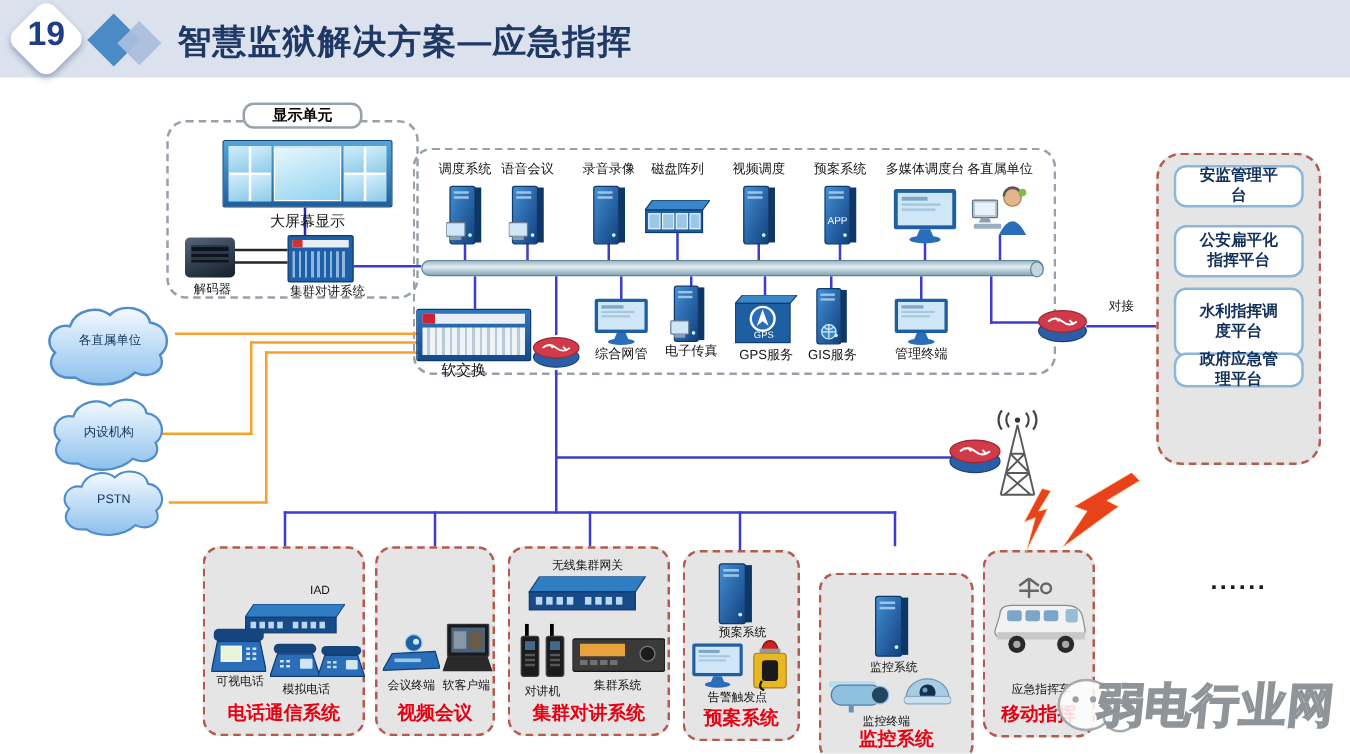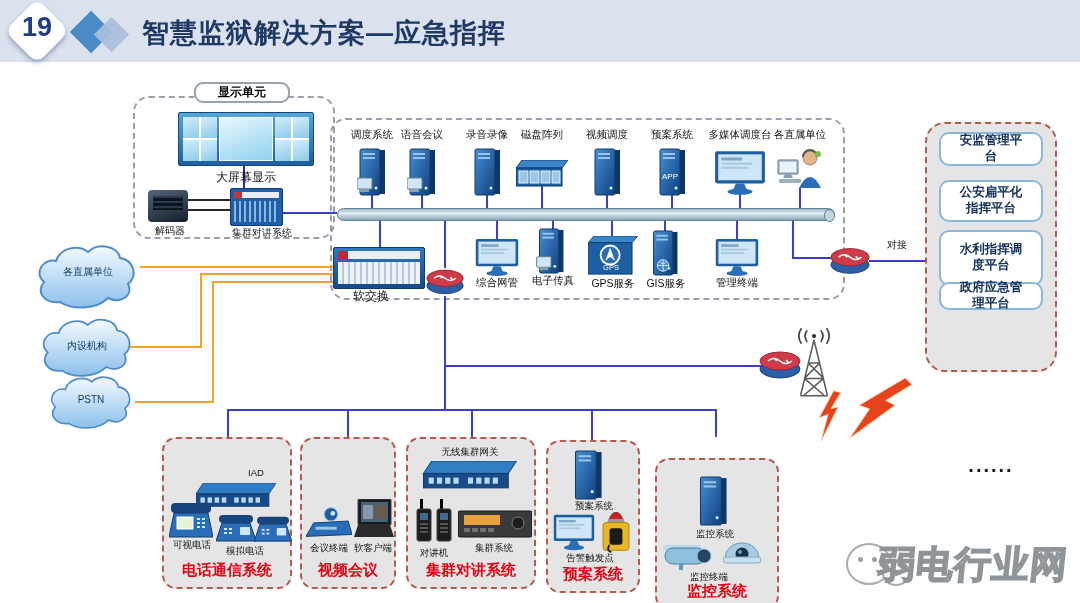--- a/index.html
+++ b/index.html
@@ -511,20 +511,27 @@
     <svg class="icon" style="left:6px;top:82px" width="52" height="30">
         <use href="#bullet"></use>
       </svg>
     <svg class="icon" style="left:66px;top:80px" width="38" height="30">
         <use href="#dome"></use>
       </svg>
     <div class="lbl s" style="left:52px;top:111px">监控终端</div>
     <div class="rtitle">监控系统</div>
   </div>
 
+  <div class="rdash" style="left:786px;top:440px;width:90px;height:150px">
+    <svg class="icon" style="left:6px;top:18px" width="78" height="70">
+        <use href="#van"></use>
+      </svg>
+    <div class="lbl s" style="left:45px;top:103px">应急指挥车</div>
+    <div class="rtitle">移动指挥</div>
+  </div>
 
 
   <div class="wmbub" style="left:846px;top:543px;width:46px;height:42px"></div>
   <div class="wmbub" style="left:882px;top:560px;width:28px;height:26px"></div>
   <div class="wmdot" style="left:858px;top:557px;width:5px;height:5px"></div>
   <div class="wmdot" style="left:872px;top:557px;width:5px;height:5px"></div>
   <div id="wm">弱电行业网</div>
 
 </div>
 

